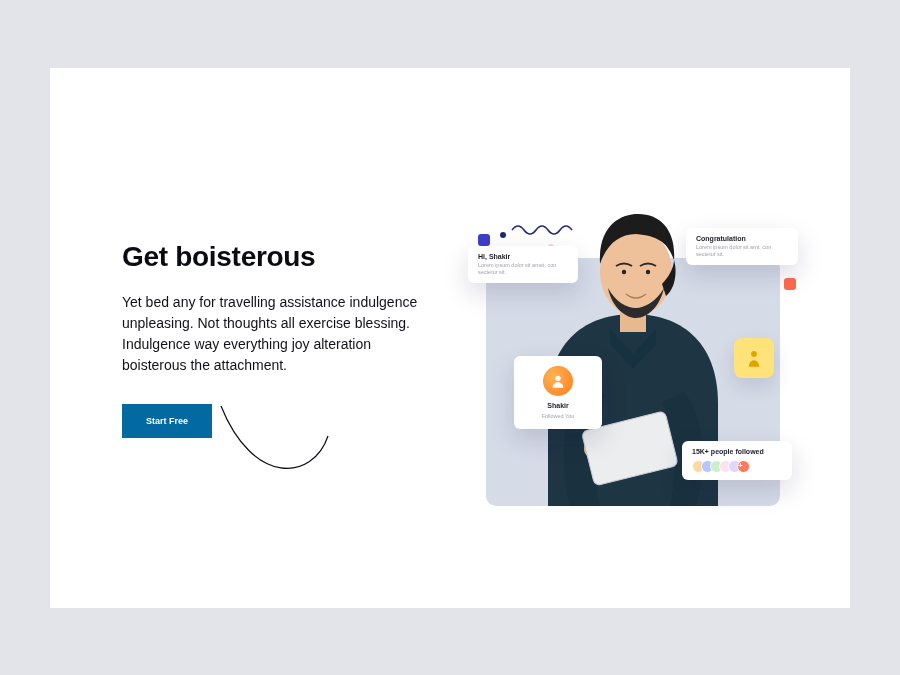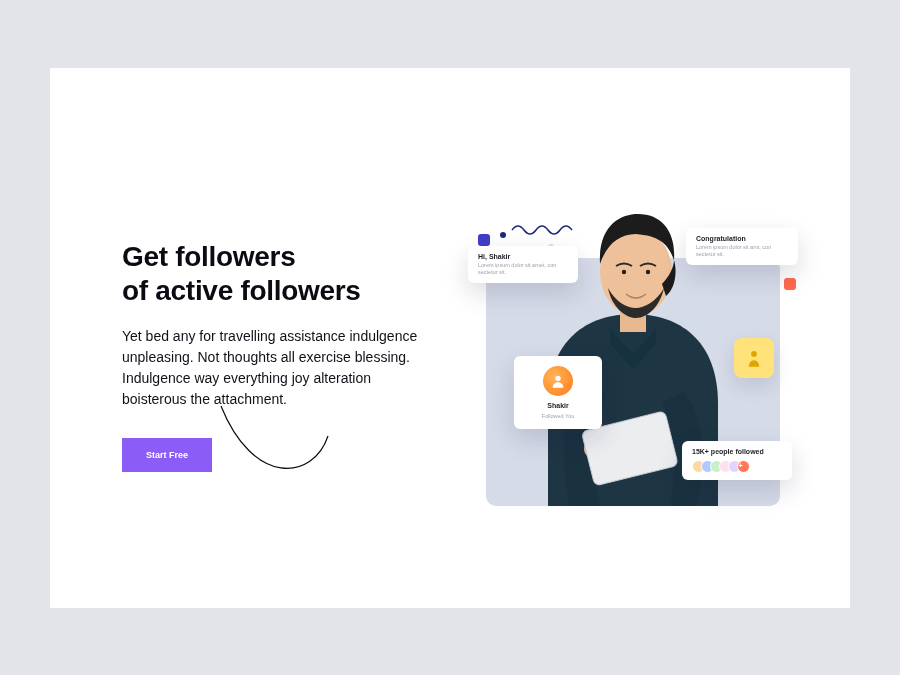--- a/index.html
+++ b/index.html
@@ -35,21 +35,21 @@
   }
   .hero-sub {
     margin-top: 18px;
     font-size: 14px;
     line-height: 1.5;
     color: #111119;
   }
   .cta {
     margin-top: 28px;
     display: inline-block;
-    background: #8b5cf6;
+    background: #0369a1;
     color: #ffffff;
     font-size: 9px;
     font-weight: 600;
     padding: 12px 24px;
     border: none;
     cursor: pointer;
   }
   .swoosh {
     position: absolute;
     left: 163px;
@@ -143,22 +143,21 @@
   .sq-blue { background:#3e3ec9; left:10px; top:38px; }
   .sq-red  { background:#ff6a4d; left:316px; top:82px; }
 </style>
 </head>
 <body>
 
 <div class="canvas">
 
   <div class="hero-left">
     <h1 class="hero-title">
-      <span>Get followers</span><br>
-      <span>of active followers</span>
+      <span>Get boisterous</span><br>
     </h1>
     <p class="hero-sub">Yet bed any for travelling assistance indulgence unpleasing. Not thoughts all exercise blessing. Indulgence way everything joy alteration boisterous the attachment.</p>
     <button class="cta">Start Free</button>
   </div>
 
   <svg class="swoosh" viewBox="0 0 120 120">
     <path d="M8 10 C 40 90, 100 85, 115 40" fill="none" stroke="#0b0b14" stroke-width="1.2"></path>
   </svg>
 
   <div class="illus">

